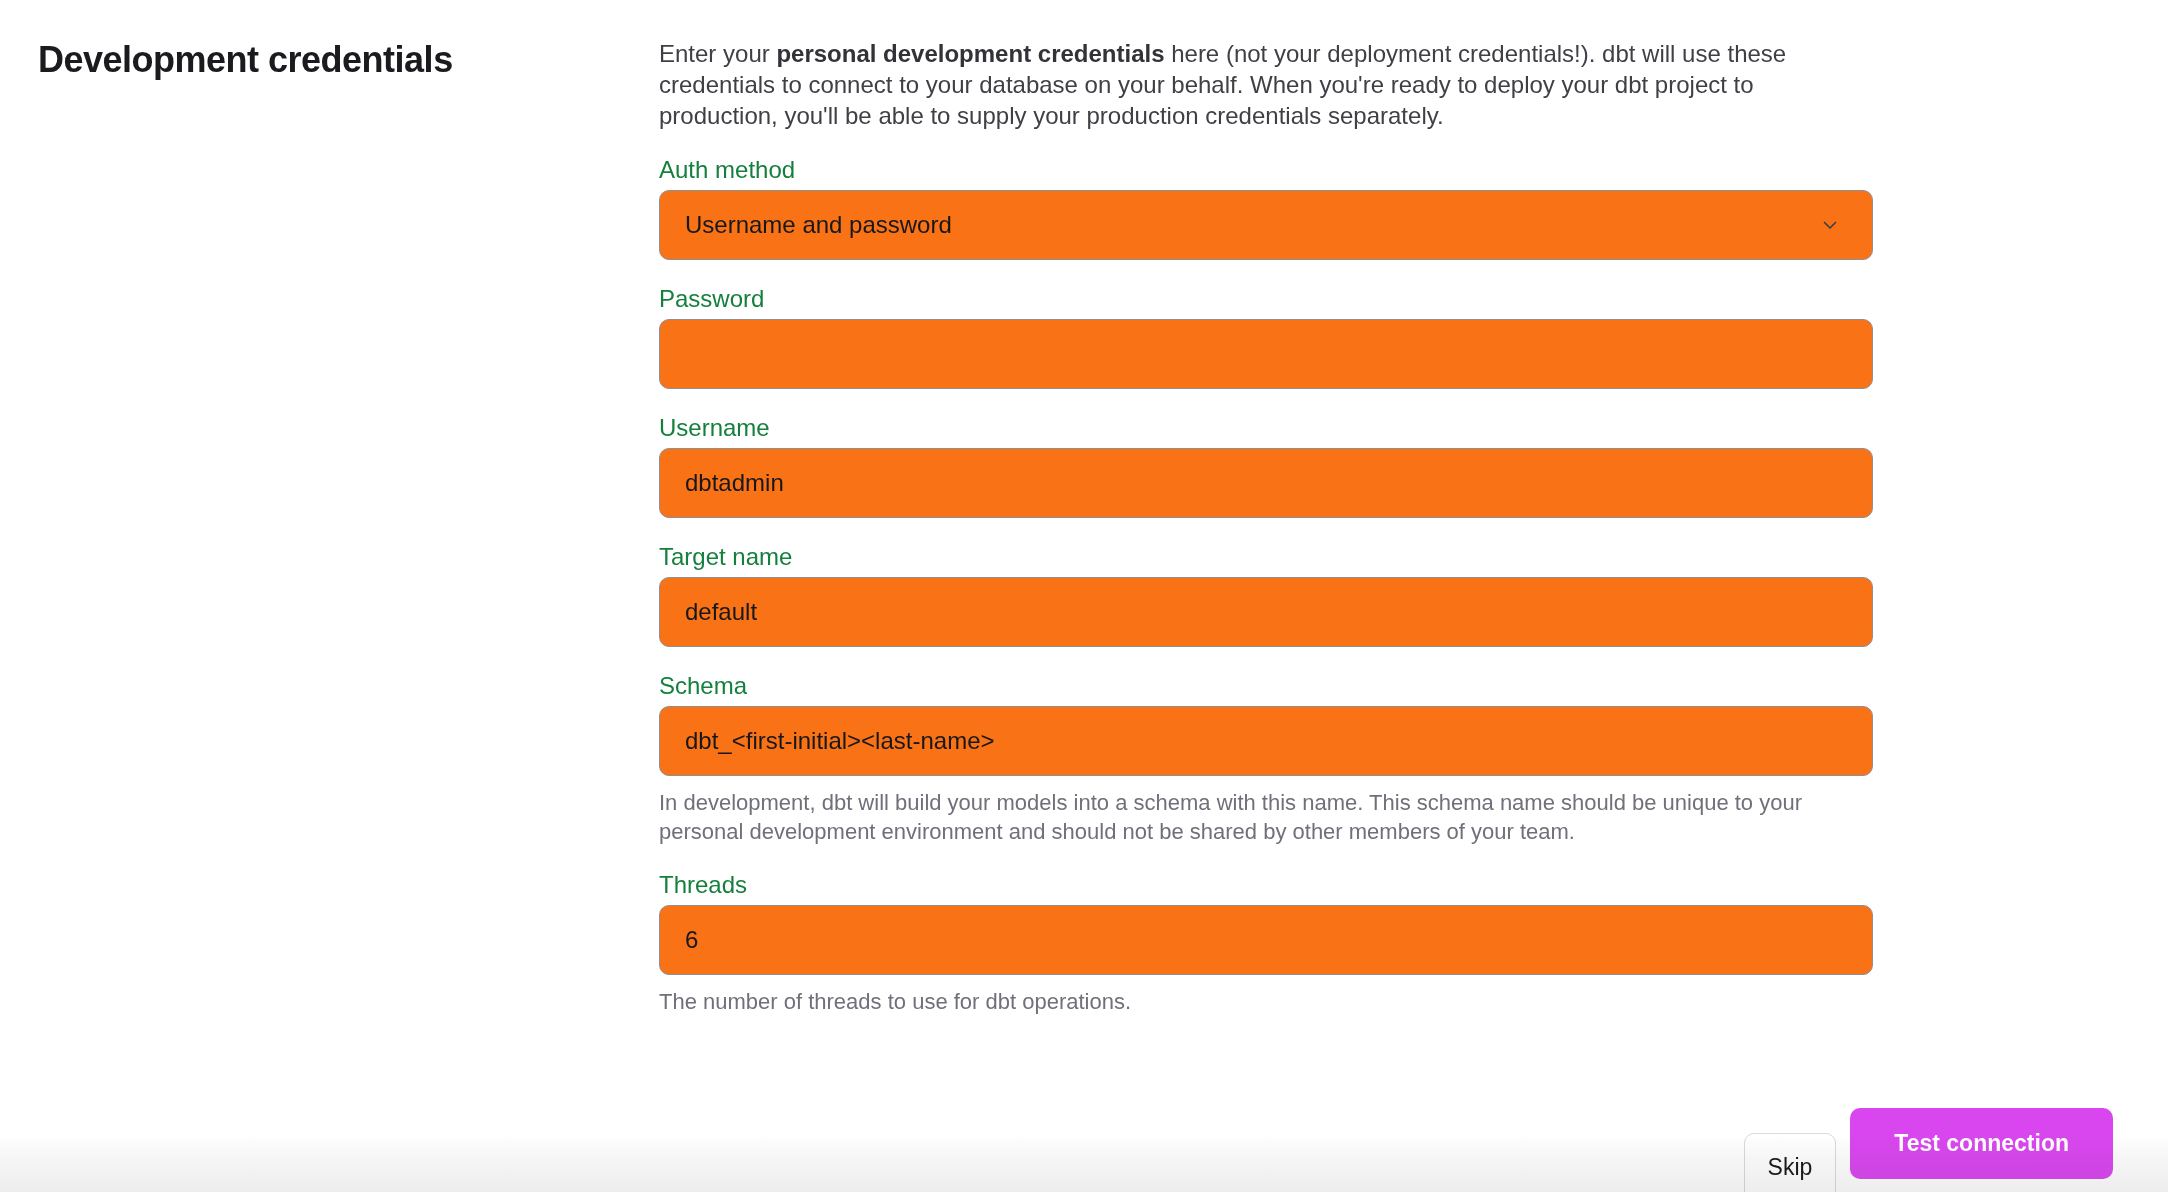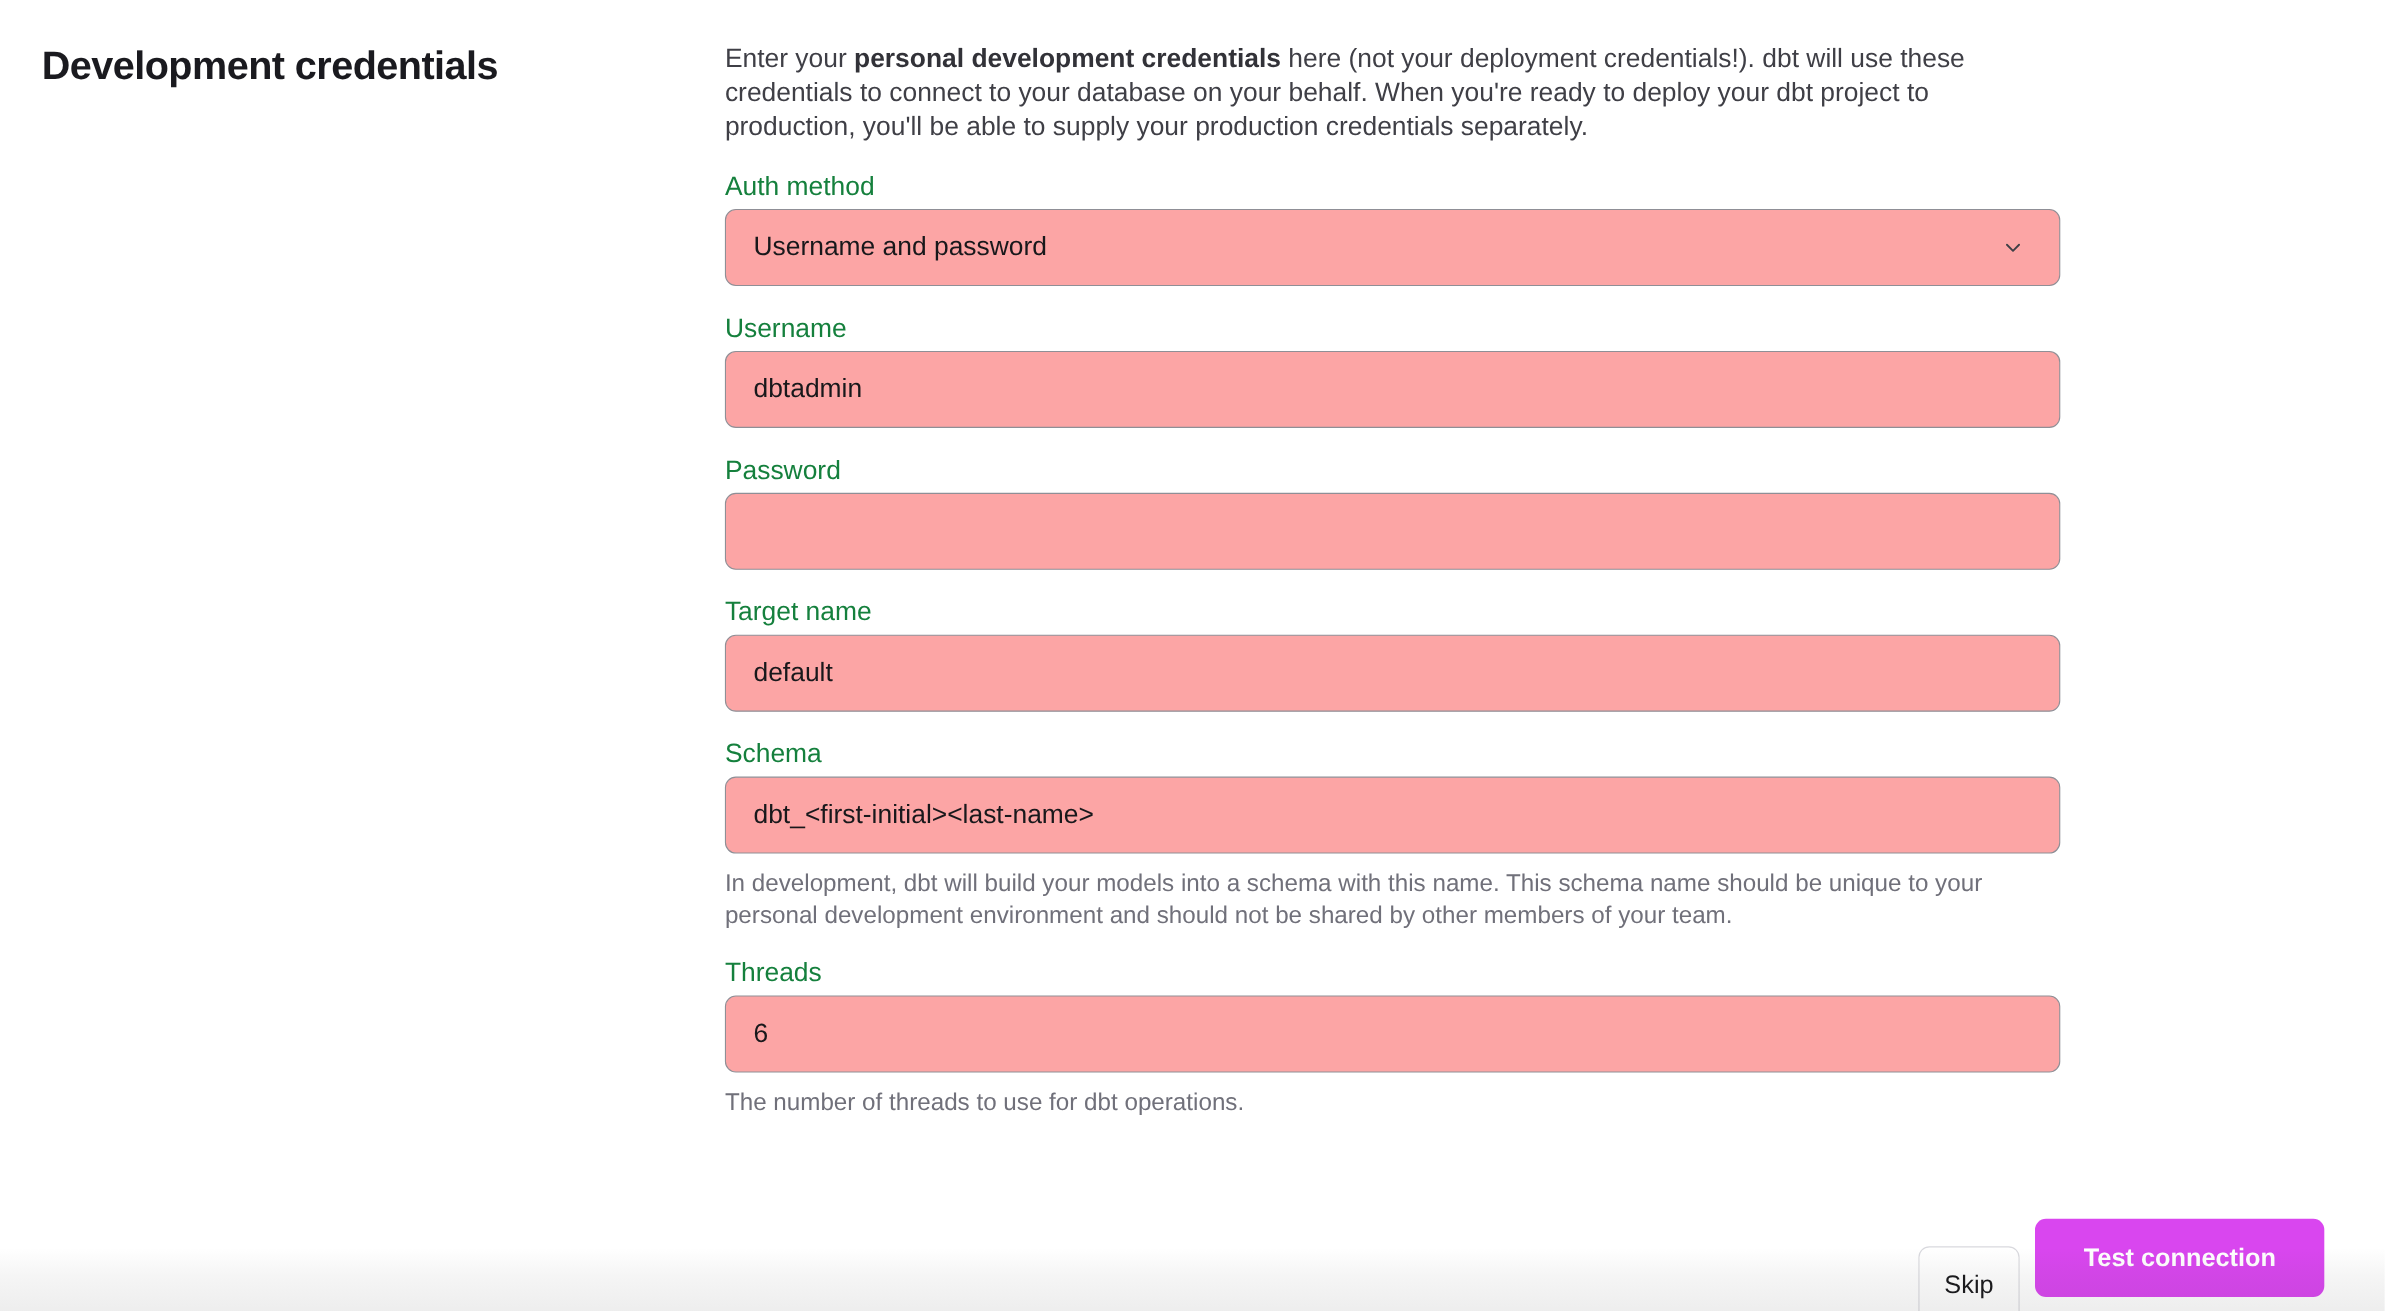--- a/index.html
+++ b/index.html
@@ -45,21 +45,21 @@
     display: block;
     font-size: 24px;
     font-weight: 500;
     color: #15803d;
     line-height: 25px;
     margin-bottom: 8px;
   }
   .control {
     width: 100%;
     height: 70px;
-    background: #fca5a5;
+    background: #f97316;
     border: 1.5px solid #8f8f96;
     border-radius: 10px;
     padding: 0 25px;
     font-family: "Liberation Sans", sans-serif;
     font-size: 24px;
     color: #18181b;
   }
   input.control { outline: none; display: block; }
   .select-control {
     display: flex;
@@ -143,27 +143,27 @@
         <span class="select-value">Username and password</span>
         <span class="chevron">
           <svg width="22" height="22" viewBox="0 0 22 22" fill="none">
             <path d="M5.5 8.5 L11 14 L16.5 8.5" stroke="#3f3f46" stroke-width="1.7" stroke-linecap="round" stroke-linejoin="round"></path>
           </svg>
         </span>
       </div>
     </div>
 
     <div class="field">
-      <label class="field-label">Username</label>
-      <input type="text" class="control" value="dbtadmin" style="">
+      <label class="field-label">Password</label>
+      <input type="password" class="control" value="" style="">
     </div>
 
     <div class="field">
-      <label class="field-label">Password</label>
-      <input type="password" class="control" value="" style="">
+      <label class="field-label">Username</label>
+      <input type="text" class="control" value="dbtadmin" style="">
     </div>
 
     <div class="field">
       <label class="field-label">Target name</label>
       <input type="text" class="control" value="default" style="">
     </div>
 
     <div class="field">
       <label class="field-label">Schema</label>
       <input type="text" class="control" value="dbt_&lt;first-initial&gt;&lt;last-name&gt;" style="">

